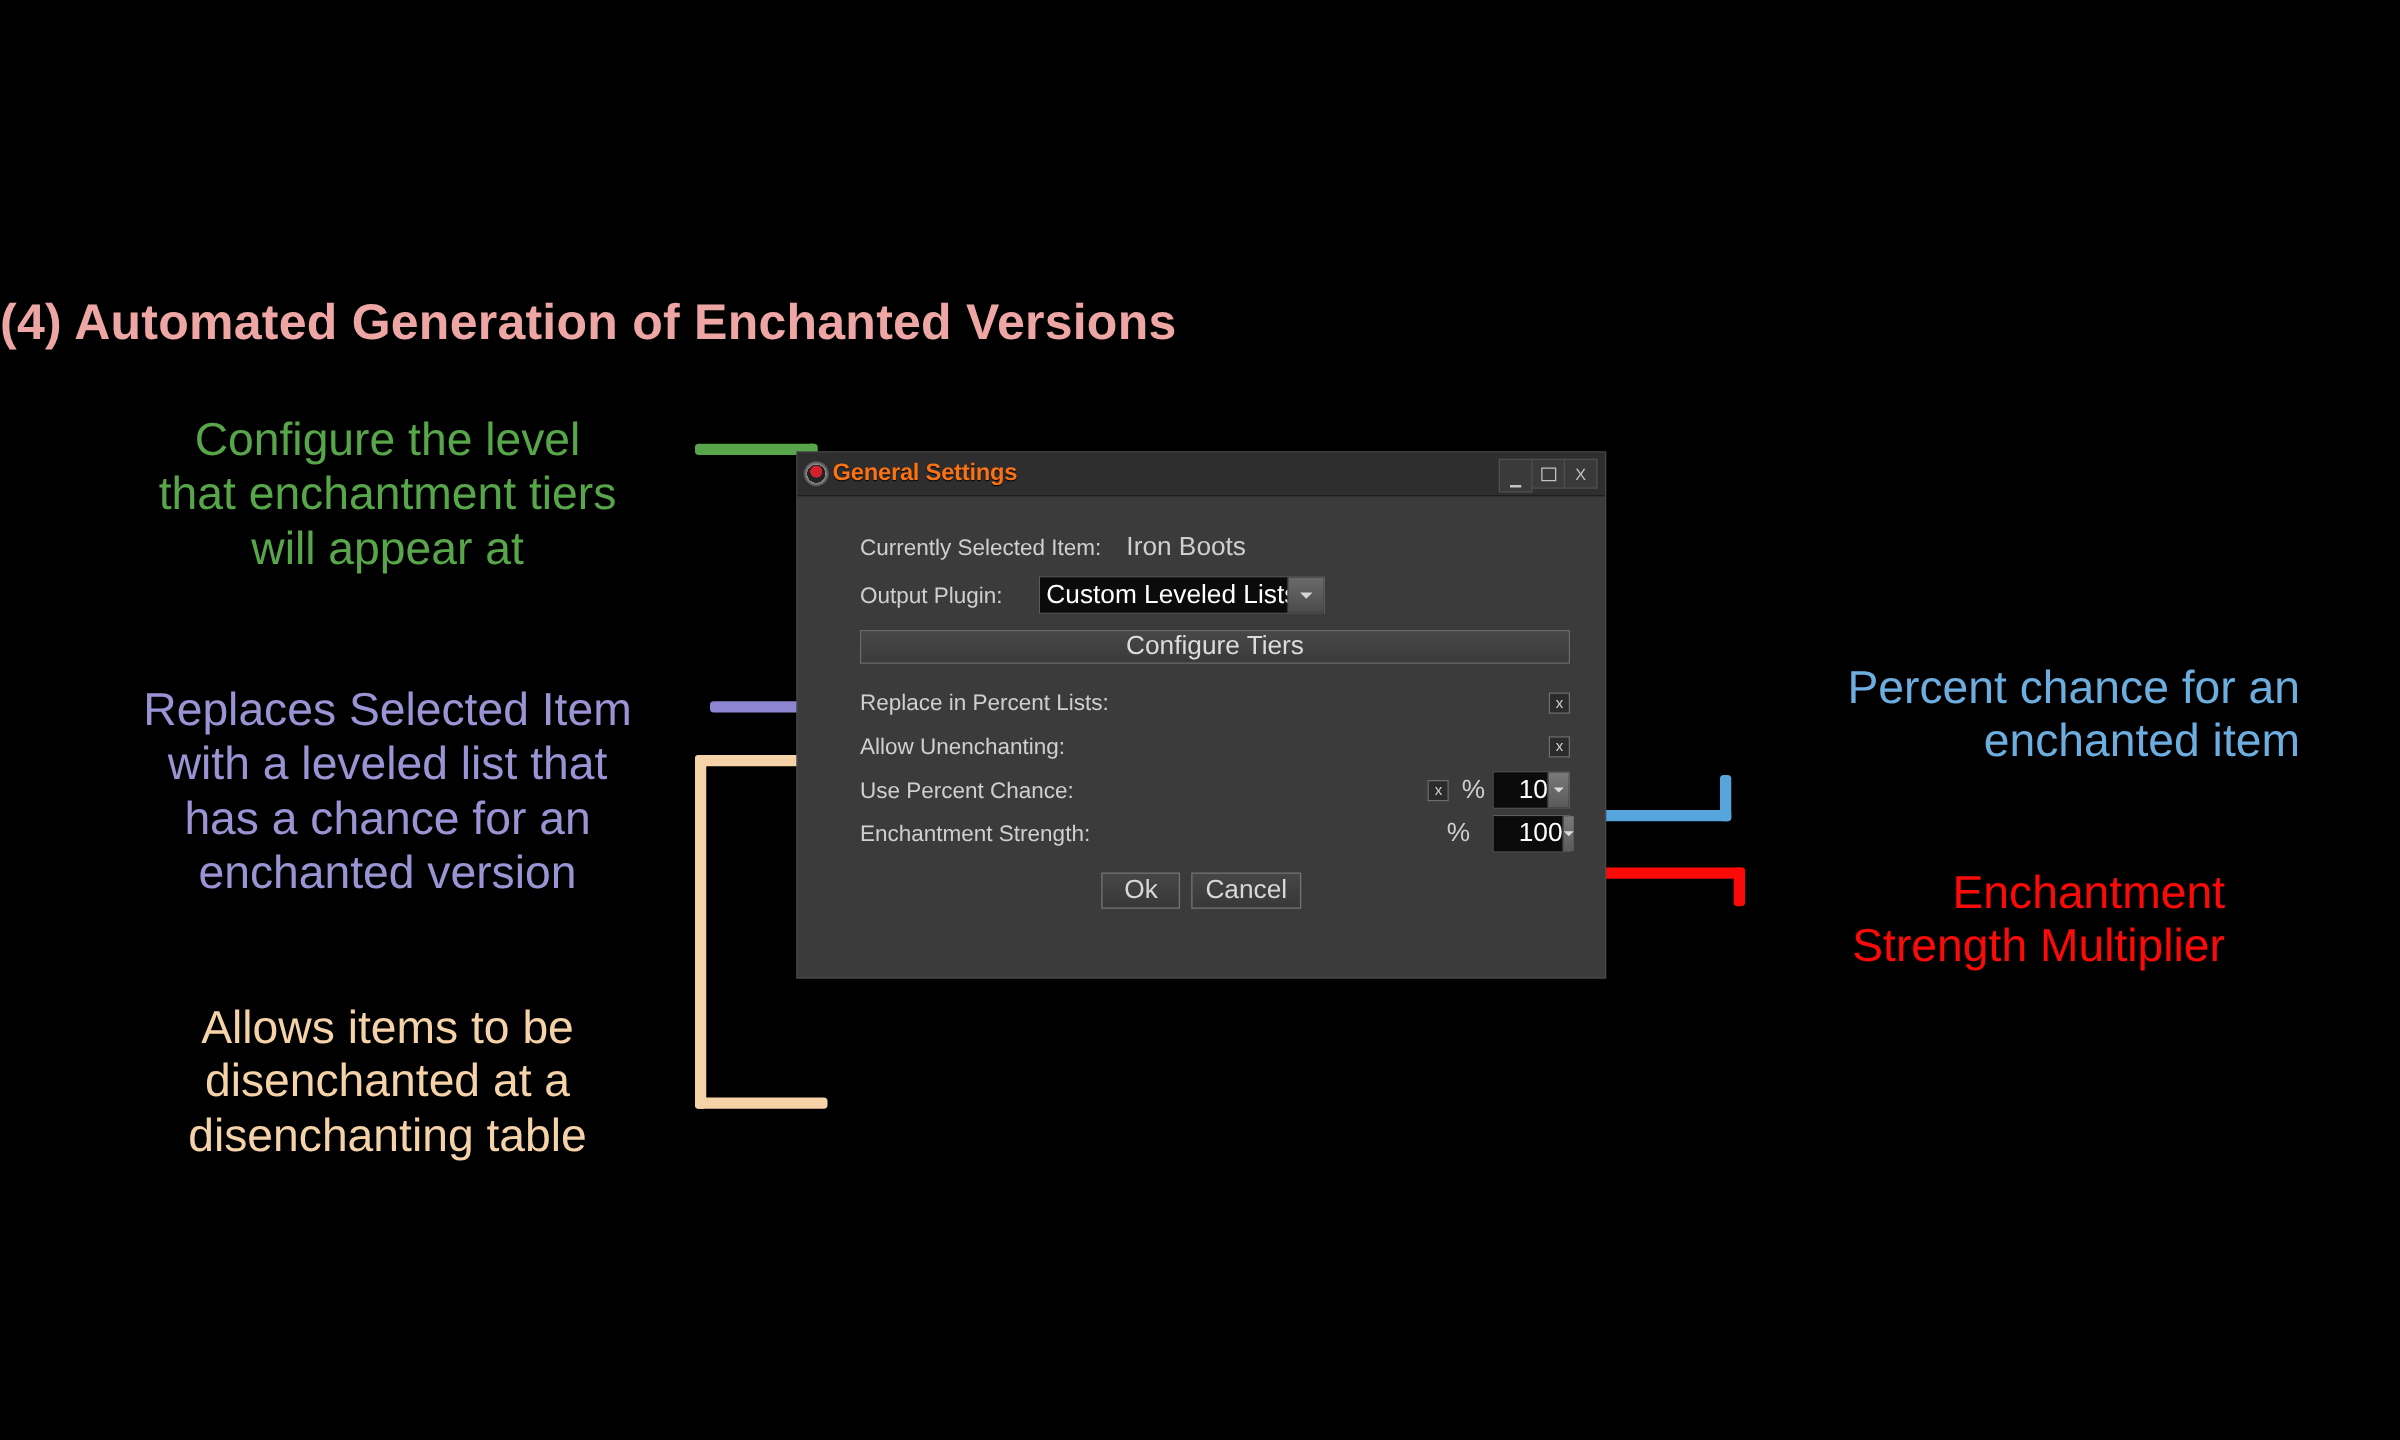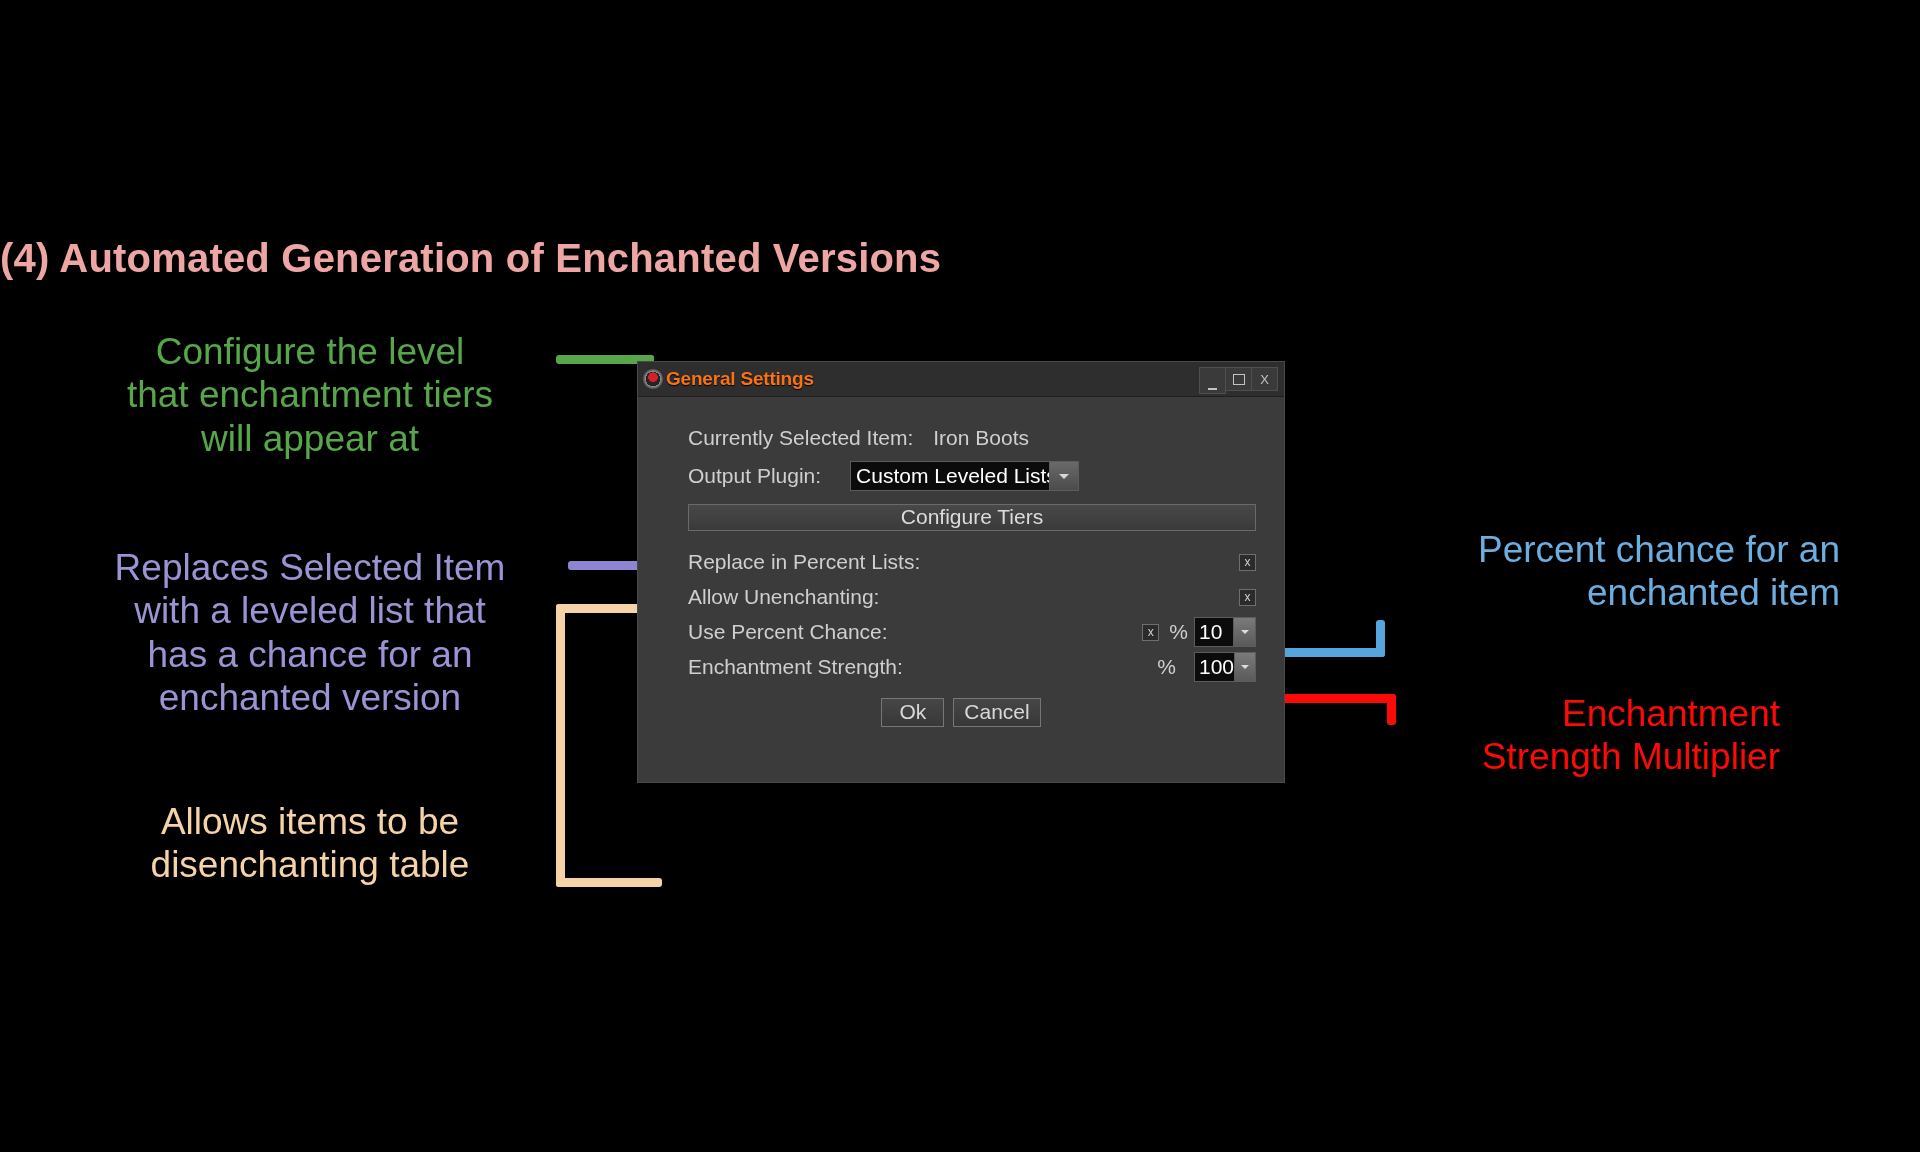--- a/index.html
+++ b/index.html
@@ -175,21 +175,21 @@
 
   .row {
     position: absolute;
     left: 0; right: 0;
     height: 34px;
     display: flex;
     align-items: center;
   }
   .lbl {
     color: #cfcfcf;
-    font-size: 21px;
+    font-size: 18px;
     font-weight: 400;
     white-space: nowrap;
   }
 
   .r-item   { top: 24px;  left: 50px; }
   .r-plugin { top: 62px;  left: 50px; }
   .r-tiers  { top: 103px; left: 50px; right: 28px; }
   .r-repl   { top: 148px; left: 50px; right: 28px; }
   .r-unench { top: 183px; left: 50px; right: 28px; gap: 28px; }
   .r-pct    { top: 218px; left: 50px; right: 28px; }
@@ -282,21 +282,21 @@
     box-sizing: border-box;
     flex: 0 0 auto;
   }
   .spin .val {
     flex: 1;
     background: #0b0b0b;
     color: #ffffff;
     font-size: 21px;
     display: flex;
     align-items: center;
-    padding-left: 4px;
+    padding-left: 20px;
   }
   .spin .arrow {
     width: 21px;
     background: linear-gradient(#7a7a7a, #5a5a5a);
     border-left: 1px solid #5c5c5c;
     display: flex;
     align-items: center;
     justify-content: center;
   }
   .spin .arrow::after {
@@ -350,20 +350,21 @@
 
 <div class="annot annot-purple">
   <span class="ln">Replaces Selected Item</span>
   <span class="ln">with a leveled list that</span>
   <span class="ln">has a chance for an</span>
   <span class="ln">enchanted version</span>
 </div>
 
 <div class="annot annot-tan">
   <span class="ln">Allows items to be</span>
+  <span class="ln">disenchanted at a</span>
   <span class="ln">disenchanting table</span>
 </div>
 
 <div class="annot annot-blue">
   <span class="ln">Percent chance for an</span>
   <span class="ln">enchanted item</span>
 </div>
 
 <div class="annot annot-red">
   <span class="ln">Enchantment</span>

